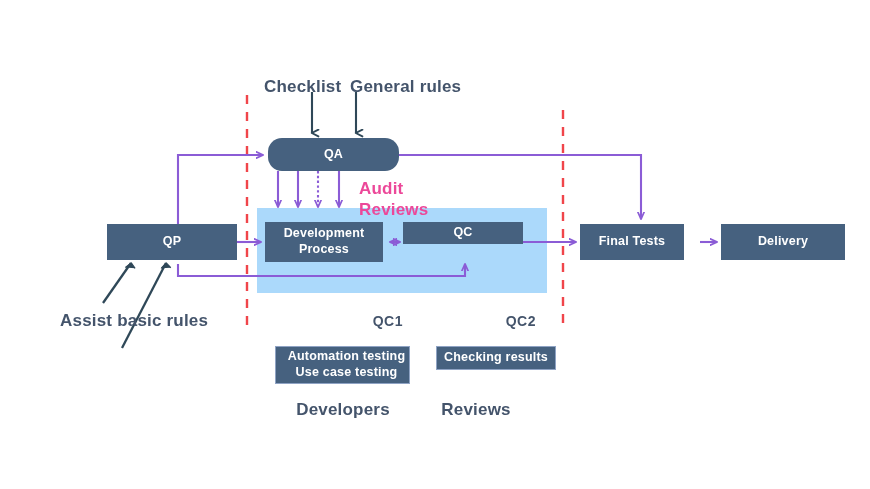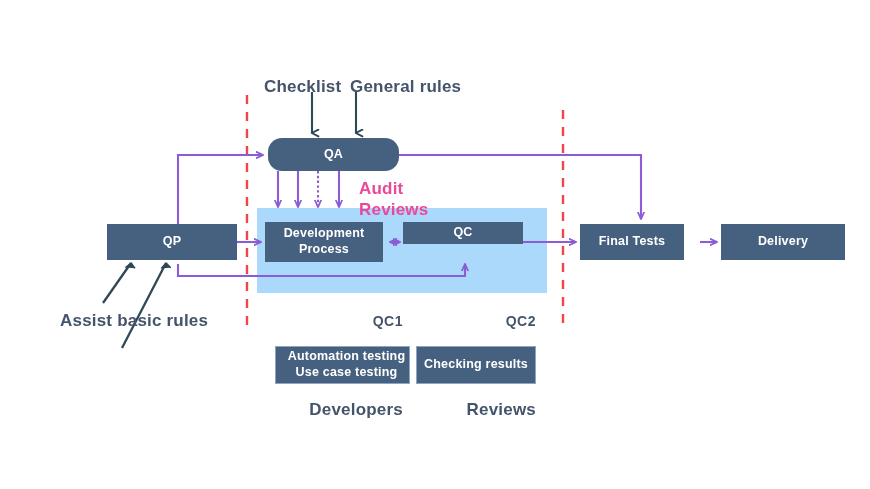--- a/index.html
+++ b/index.html
@@ -53,21 +53,21 @@
     letter-spacing: 0.2px;
     white-space: nowrap;
     z-index: 4;
   }
   .label.accent {
     color: #ec4899;
     white-space: normal;
     text-align: left;
   }
   .label.center {
-    text-align: right;
+    text-align: center;
   }
   .group-title {
     position: absolute;
     color: #44546b;
     font-weight: bold;
     font-size: 14px;
     letter-spacing: 0.5px;
     text-align: right;
     z-index: 4;
   }
@@ -148,21 +148,21 @@
 
   <div class="node" style="left:721px; top:224px; width:124px; height:36px;justify-content:center;">
     <span>Delivery</span>
   </div>
 
   <div class="node bordered" style="left:275px; top:346px; width:135px; height:38px; flex-direction:column;padding-left:8px;">
     <span>Automation testing</span>
     <span>Use case testing</span>
   </div>
 
-  <div class="node bordered" style="left:416px; top:346px; width:120px; height:38px;">
+  <div class="node bordered" style="left:436px; top:346px; width:120px; height:24px;">
     <span>Checking results</span>
   </div>
 
   <div class="label" style="left:264px; top:76px;">Checklist</div>
 
   <div class="label" style="left:350px; top:76px;">General rules</div>
 
   <div class="label" style="left:24px; top:310px;margin-left:36px;">Assist basic rules</div>
 
 

